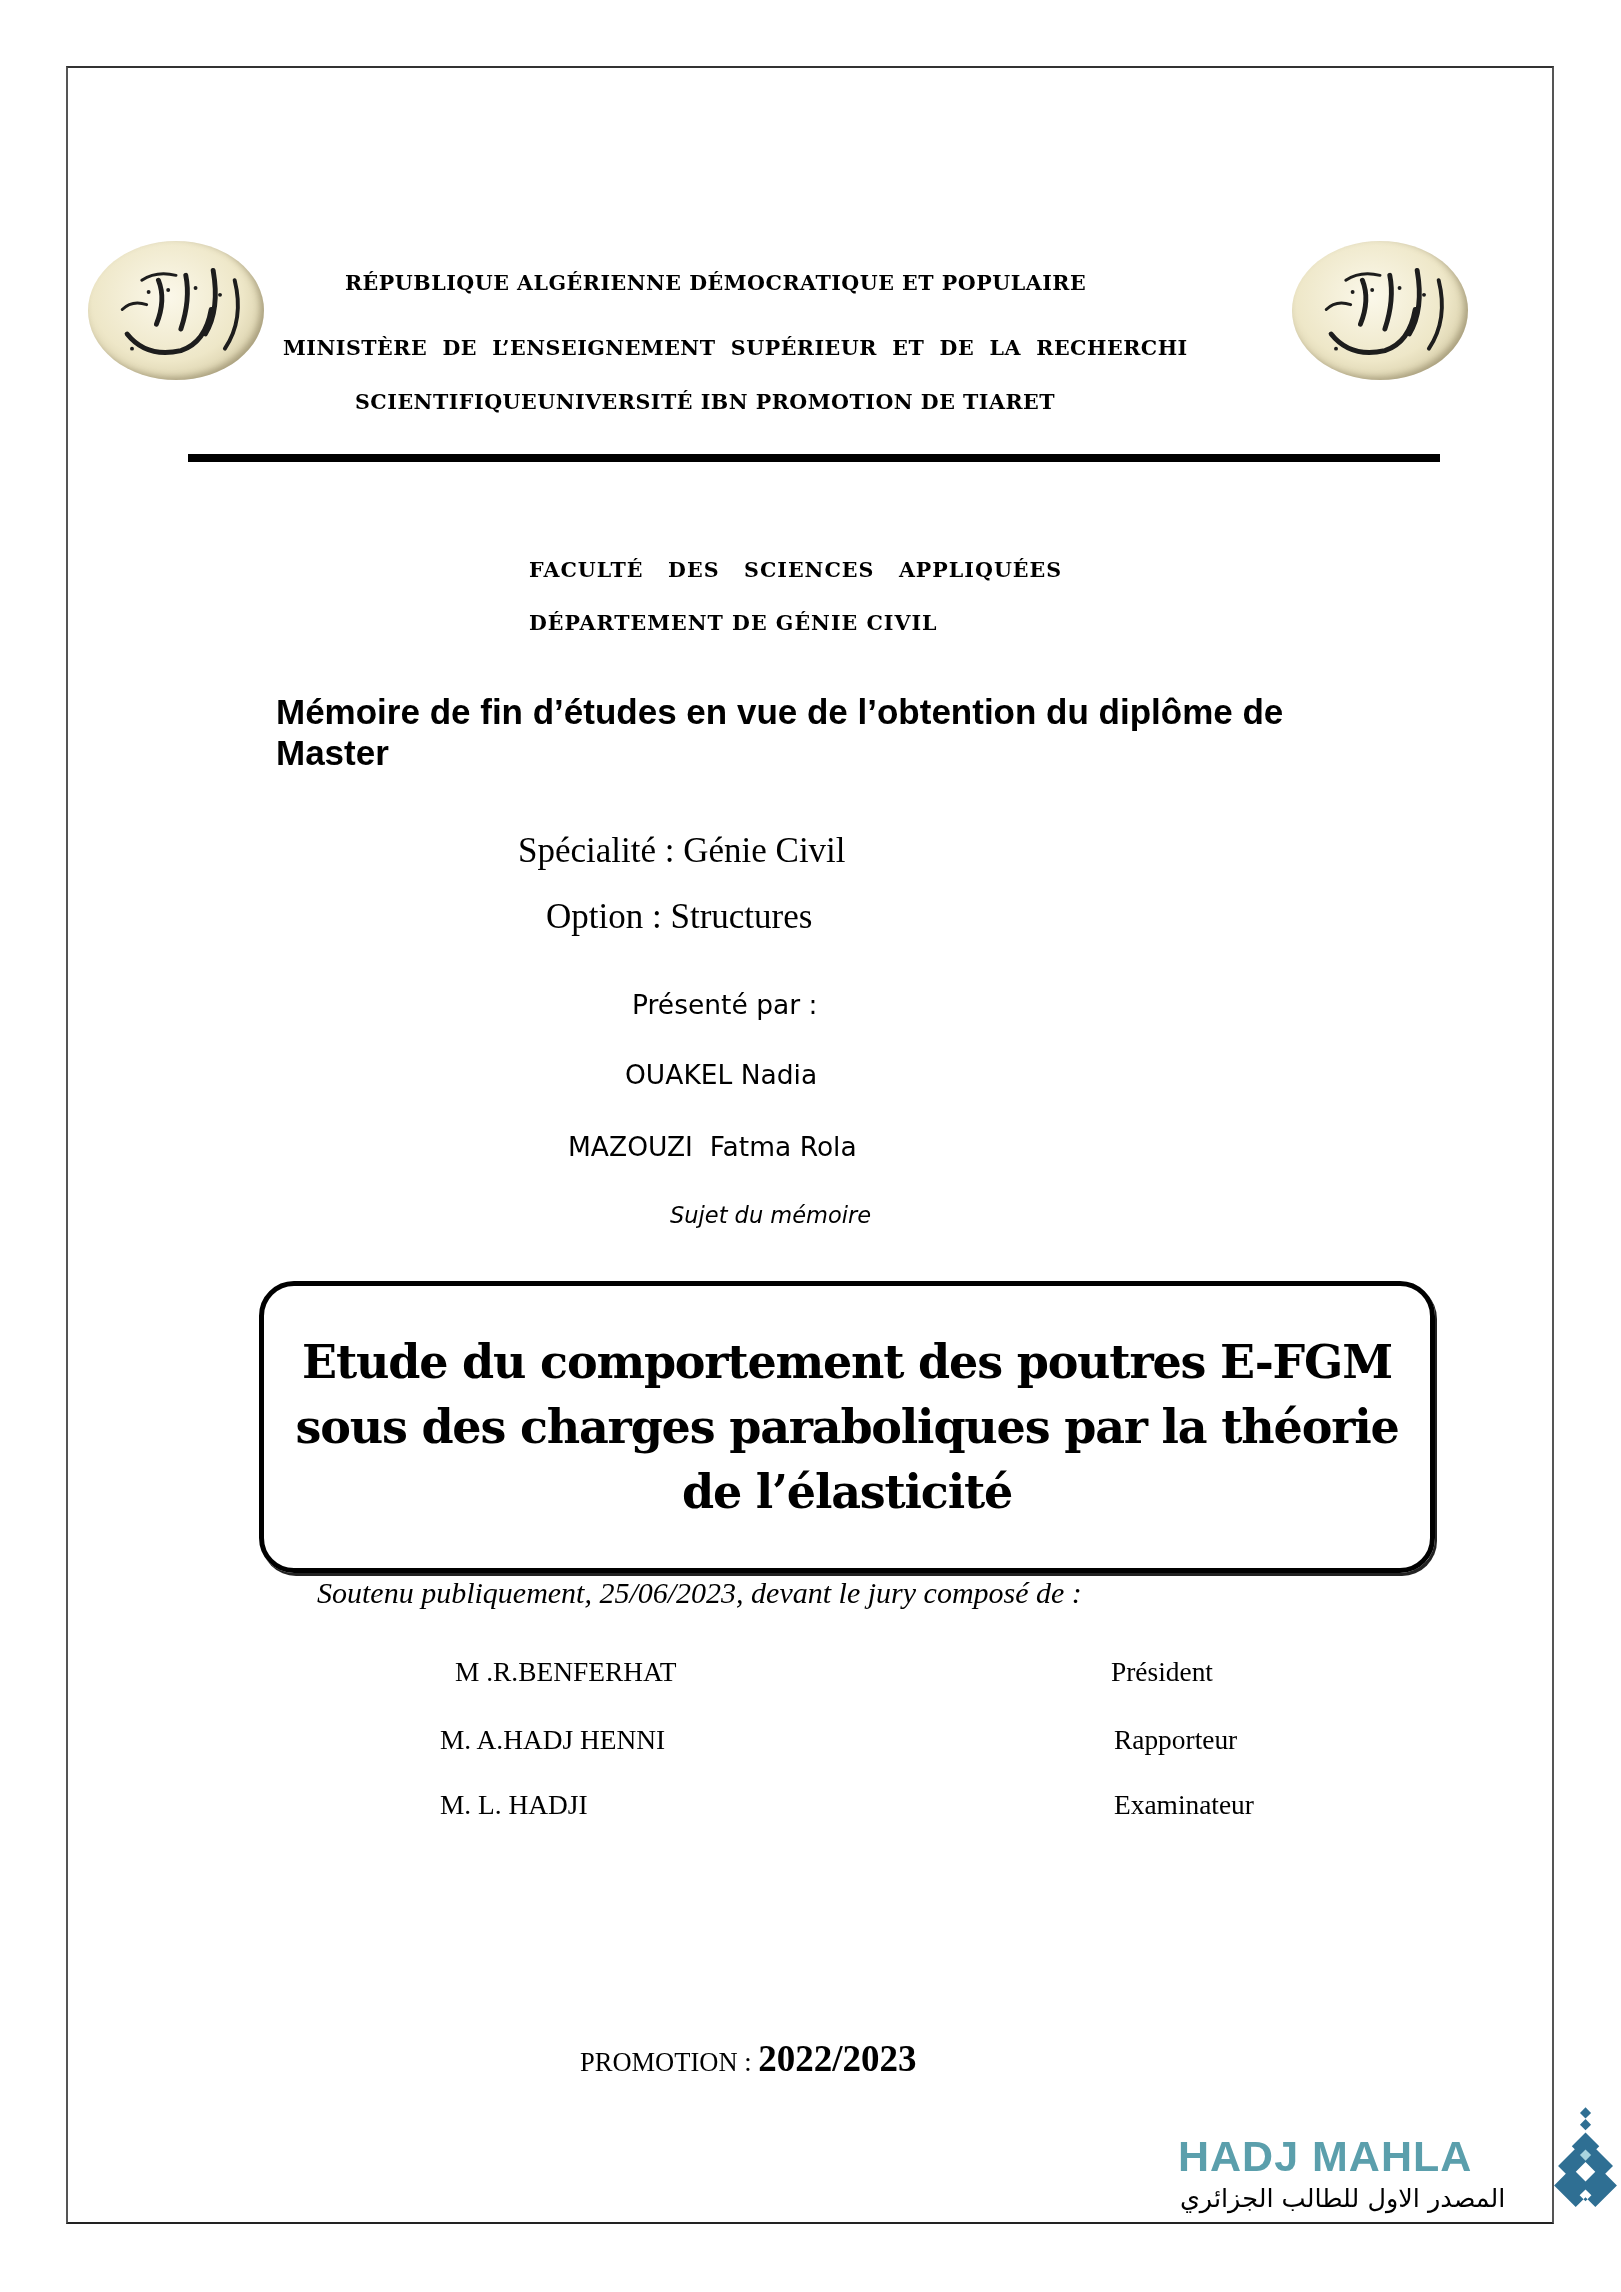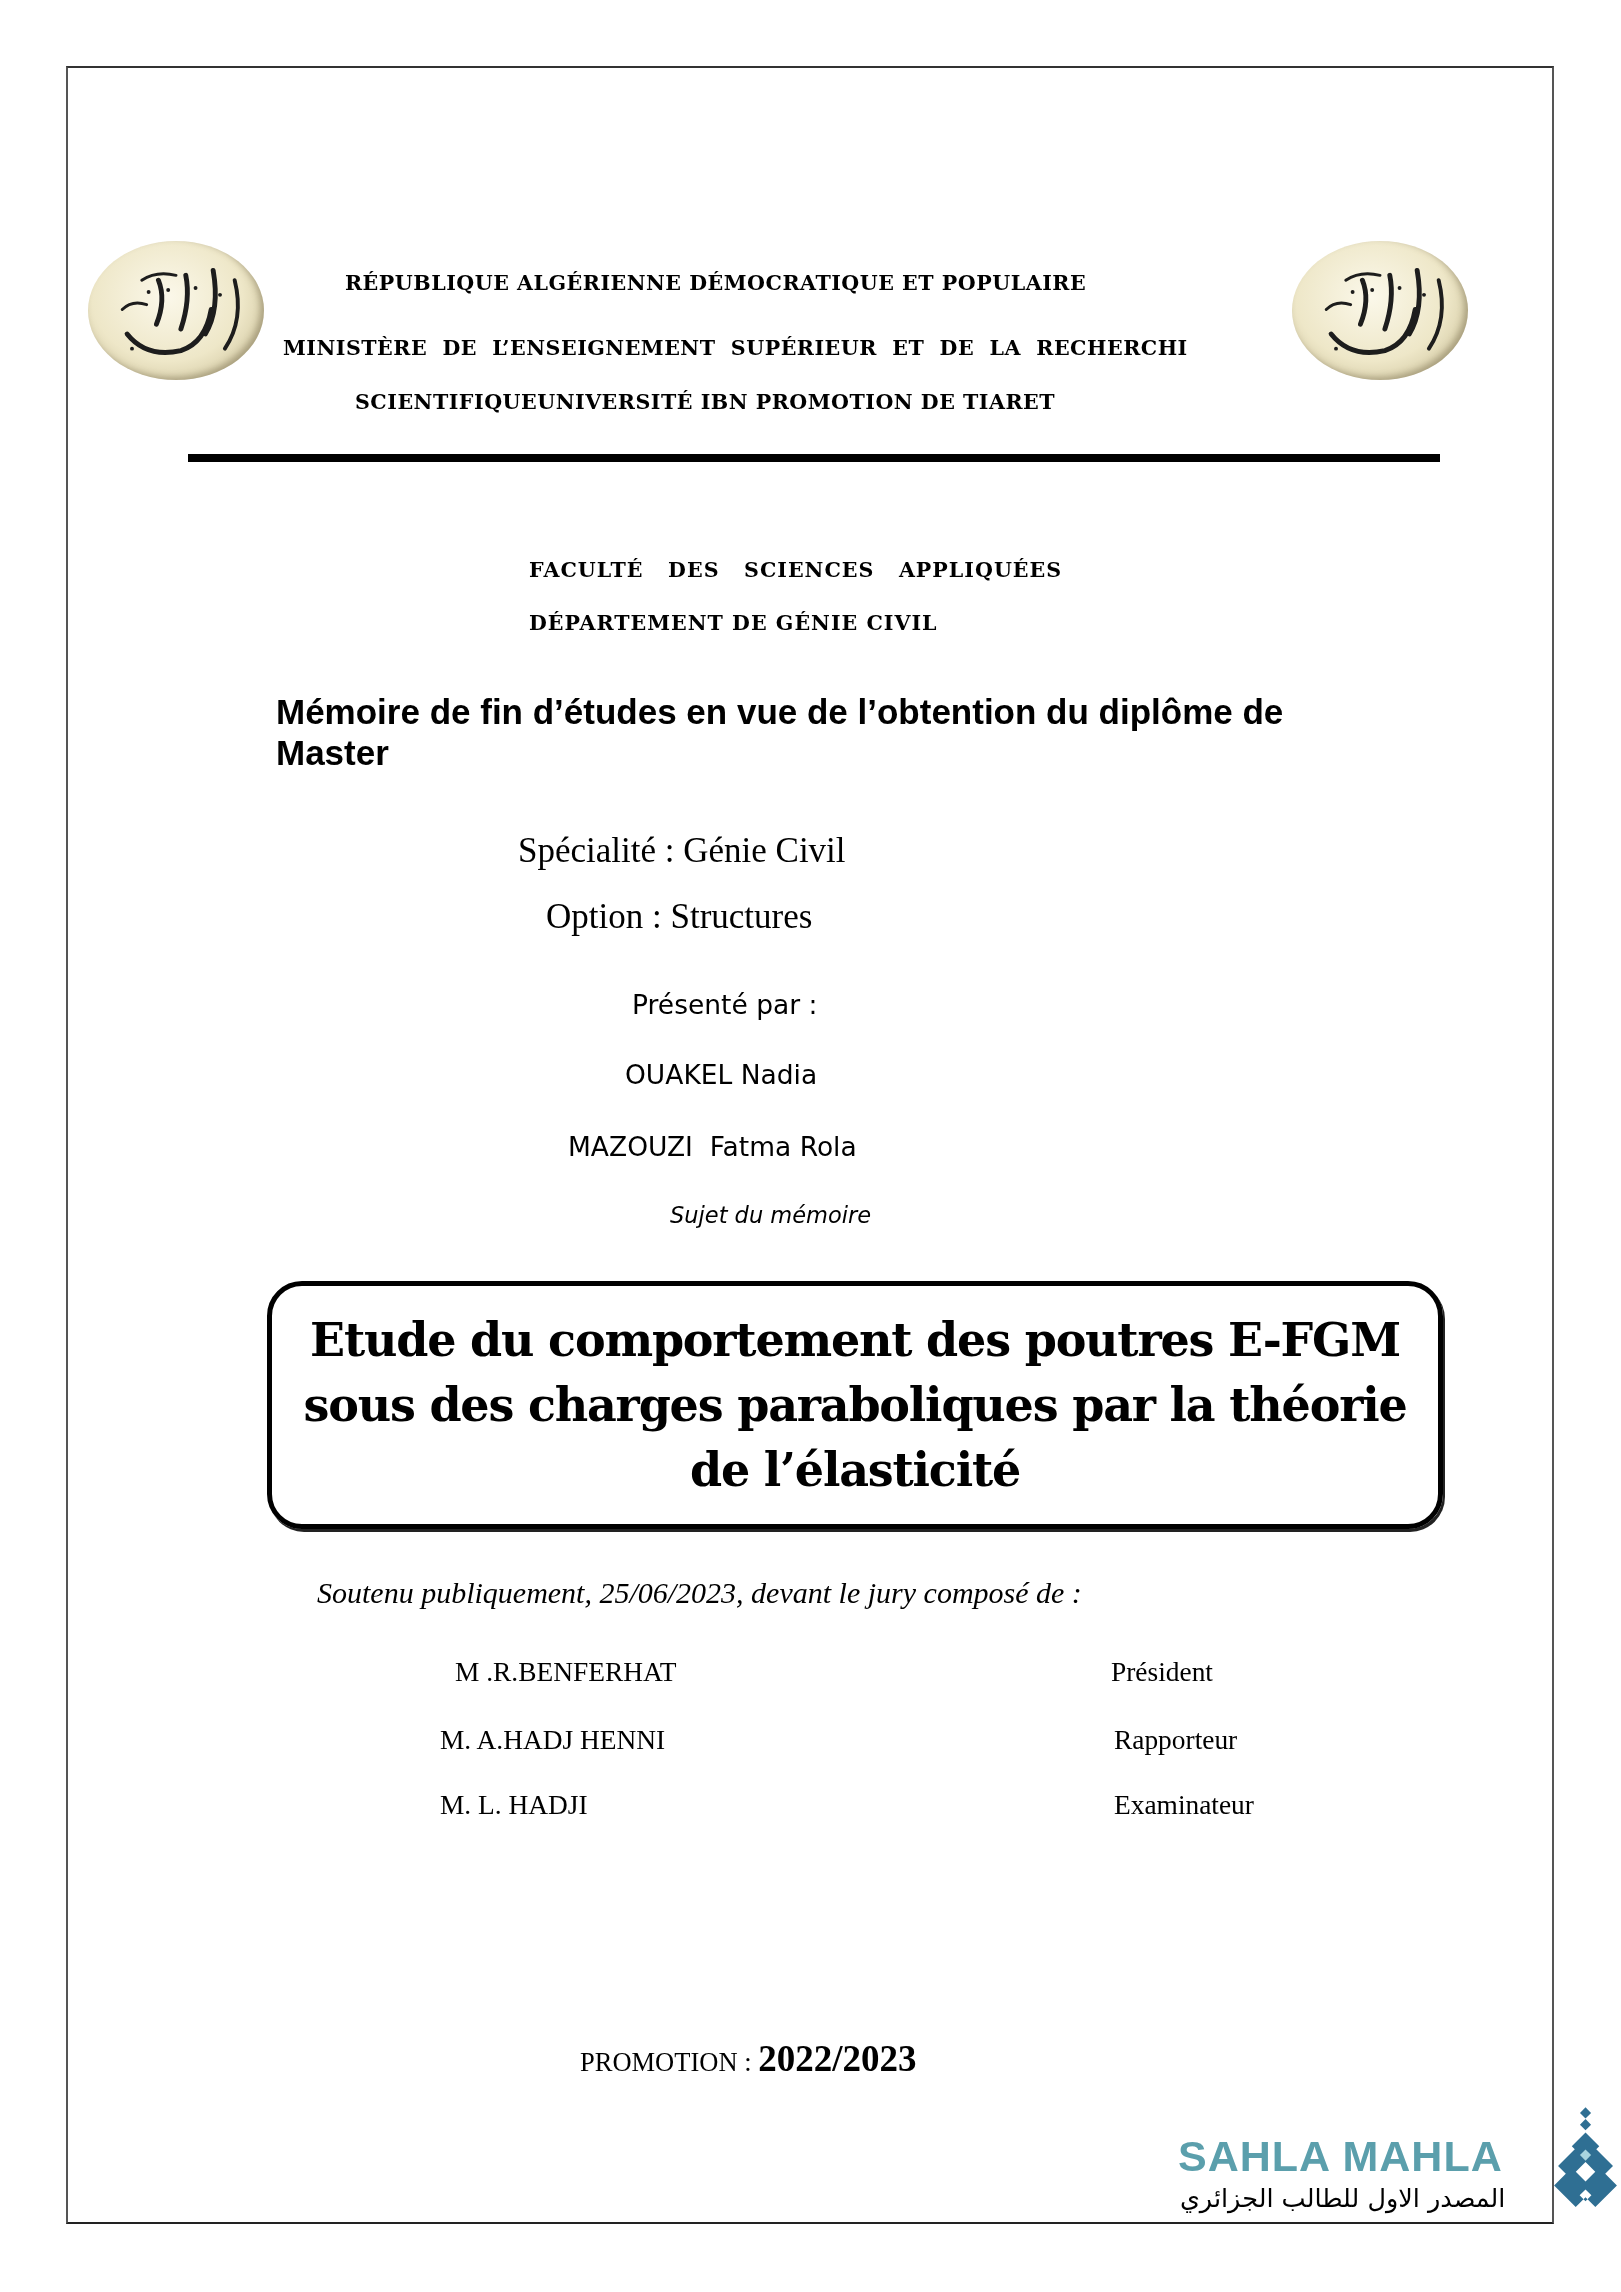--- a/index.html
+++ b/index.html
@@ -10,21 +10,21 @@
     background: radial-gradient(ellipse at 45% 40%, #fbf8ea 0%, #eee7c8 55%, #cfc59e 85%, #a69c78 100%);
     box-shadow: inset -3.9px -2.9px 5.9px rgba(80,70,40,0.35); overflow: hidden; }
   .logo svg { width: 100%; height: 100%; }
   .hdr { font-family: "DejaVu Serif", serif; font-weight: bold; font-size: 20.6px; letter-spacing: 0.5px; transform-origin: left center; }
   .rule { position: absolute; left: 188px; top: 454px; width: 1252px; height: 7.8px; background: #000; }
   .fac { font-family: "DejaVu Serif", serif; font-weight: bold; font-size: 20.6px; letter-spacing: 1px; margin-left: 36px; }
   .memoire { font-family: Liberation Sans, sans-serif; font-weight: bold; font-size: 35px; }
   .spec { font-family: "Liberation Serif", serif; font-size: 35px; }
   .pres { font-family: "DejaVu Sans", sans-serif; font-size: 26.5px; }
   .sujet { font-family: "DejaVu Sans", sans-serif; font-style: italic; font-size: 22.5px; }
-  .title-box { position: absolute; left: 259px; top: 1281px; width: 1176px; height: 248px; border: 5.9px solid #000; border-radius: 35px; box-sizing: border-box; box-shadow: 2px 2.9px 0 #222; display: flex; flex-direction: column; align-items: center; justify-content: center; margin-left: 8px; }
+  .title-box { position: absolute; left: 259px; top: 1281px; width: 1176px; height: 292px; border: 5.9px solid #000; border-radius: 35px; box-sizing: border-box; box-shadow: 2px 2.9px 0 #222; display: flex; flex-direction: column; align-items: center; justify-content: center; }
   .title-line { font-family: "DejaVu Serif", serif; font-weight: bold; font-size: 46px; line-height: 65px; letter-spacing: -1.2px; white-space: nowrap; }
   .soutenu { font-family: "Liberation Serif", serif; font-style: italic; font-size: 30px; }
   .jury { font-family: "Liberation Serif", serif; font-size: 27.4px; }
   .promo-label { font-family: "Liberation Serif", serif; font-size: 26.5px; }
   .promo-year { font-family: "Liberation Serif", serif; font-weight: bold; font-size: 37px; }
   .sahla { position: absolute; left: 1176px; top: 2132px; width: 445px; height: 98px; }
   .sahla-text { position: absolute; left: 2px; top: 0px; font-family: "Liberation Sans", sans-serif; font-weight: bold; font-size: 43px; color: #5b9fac; letter-spacing: 1px; }
   .sahla-ar { position: absolute; left: 3.9px; top: 51px; font-family: "DejaVu Sans", sans-serif; font-size: 25.5px; color: #000000; direction: rtl; }
   .sahla-emblem { position: absolute; left: 1552px; top: 2107px; width: 69px; height: 106px; }
 </style>
@@ -110,21 +110,21 @@
   <div class="abs jury" style="left:1114px; top:1725px;">Rapporteur</div>
   <div class="abs jury" style="left:440px; top:1790px;">M. L. HADJI</div>
   <div class="abs jury" style="left:1114px; top:1790px;">Examinateur</div>
 </div>
 
 <div class="abs" style="left:580px; top:2037px;">
   <span class="promo-label" style="white-space:pre;">PROMOTION : </span><span class="promo-year">2022/2023</span>
 </div>
 
 <div class="sahla">
-  <div class="sahla-text">SAHLA MAHLA</div>
+  <div class="sahla-text">HADJ MAHLA</div>
   <div class="sahla-ar">المصدر الاول للطالب الجزائري</div>
 </div>
 <svg class="sahla-emblem" viewBox="0 0 70 108">
   <g fill="#2f6f93">
     <rect x="30" y="2" width="8" height="8" transform="rotate(45 34 6)"></rect>
     <rect x="30" y="14" width="8" height="8" transform="rotate(45 34 18)"></rect>
     <path d="M34 26 L48 40 L34 54 L20 40 Z M34 34 L28 40 L34 46 L40 40 Z"></path>
     <path d="M6 60 L34 32 L62 60 L50 72 L34 56 L18 72 Z"></path>
     <path d="M2 80 L20 62 L34 76 L48 62 L66 80 L44 102 L34 92 L24 102 Z M34 84 L28 90 L34 96 L40 90 Z"></path>
   </g>

